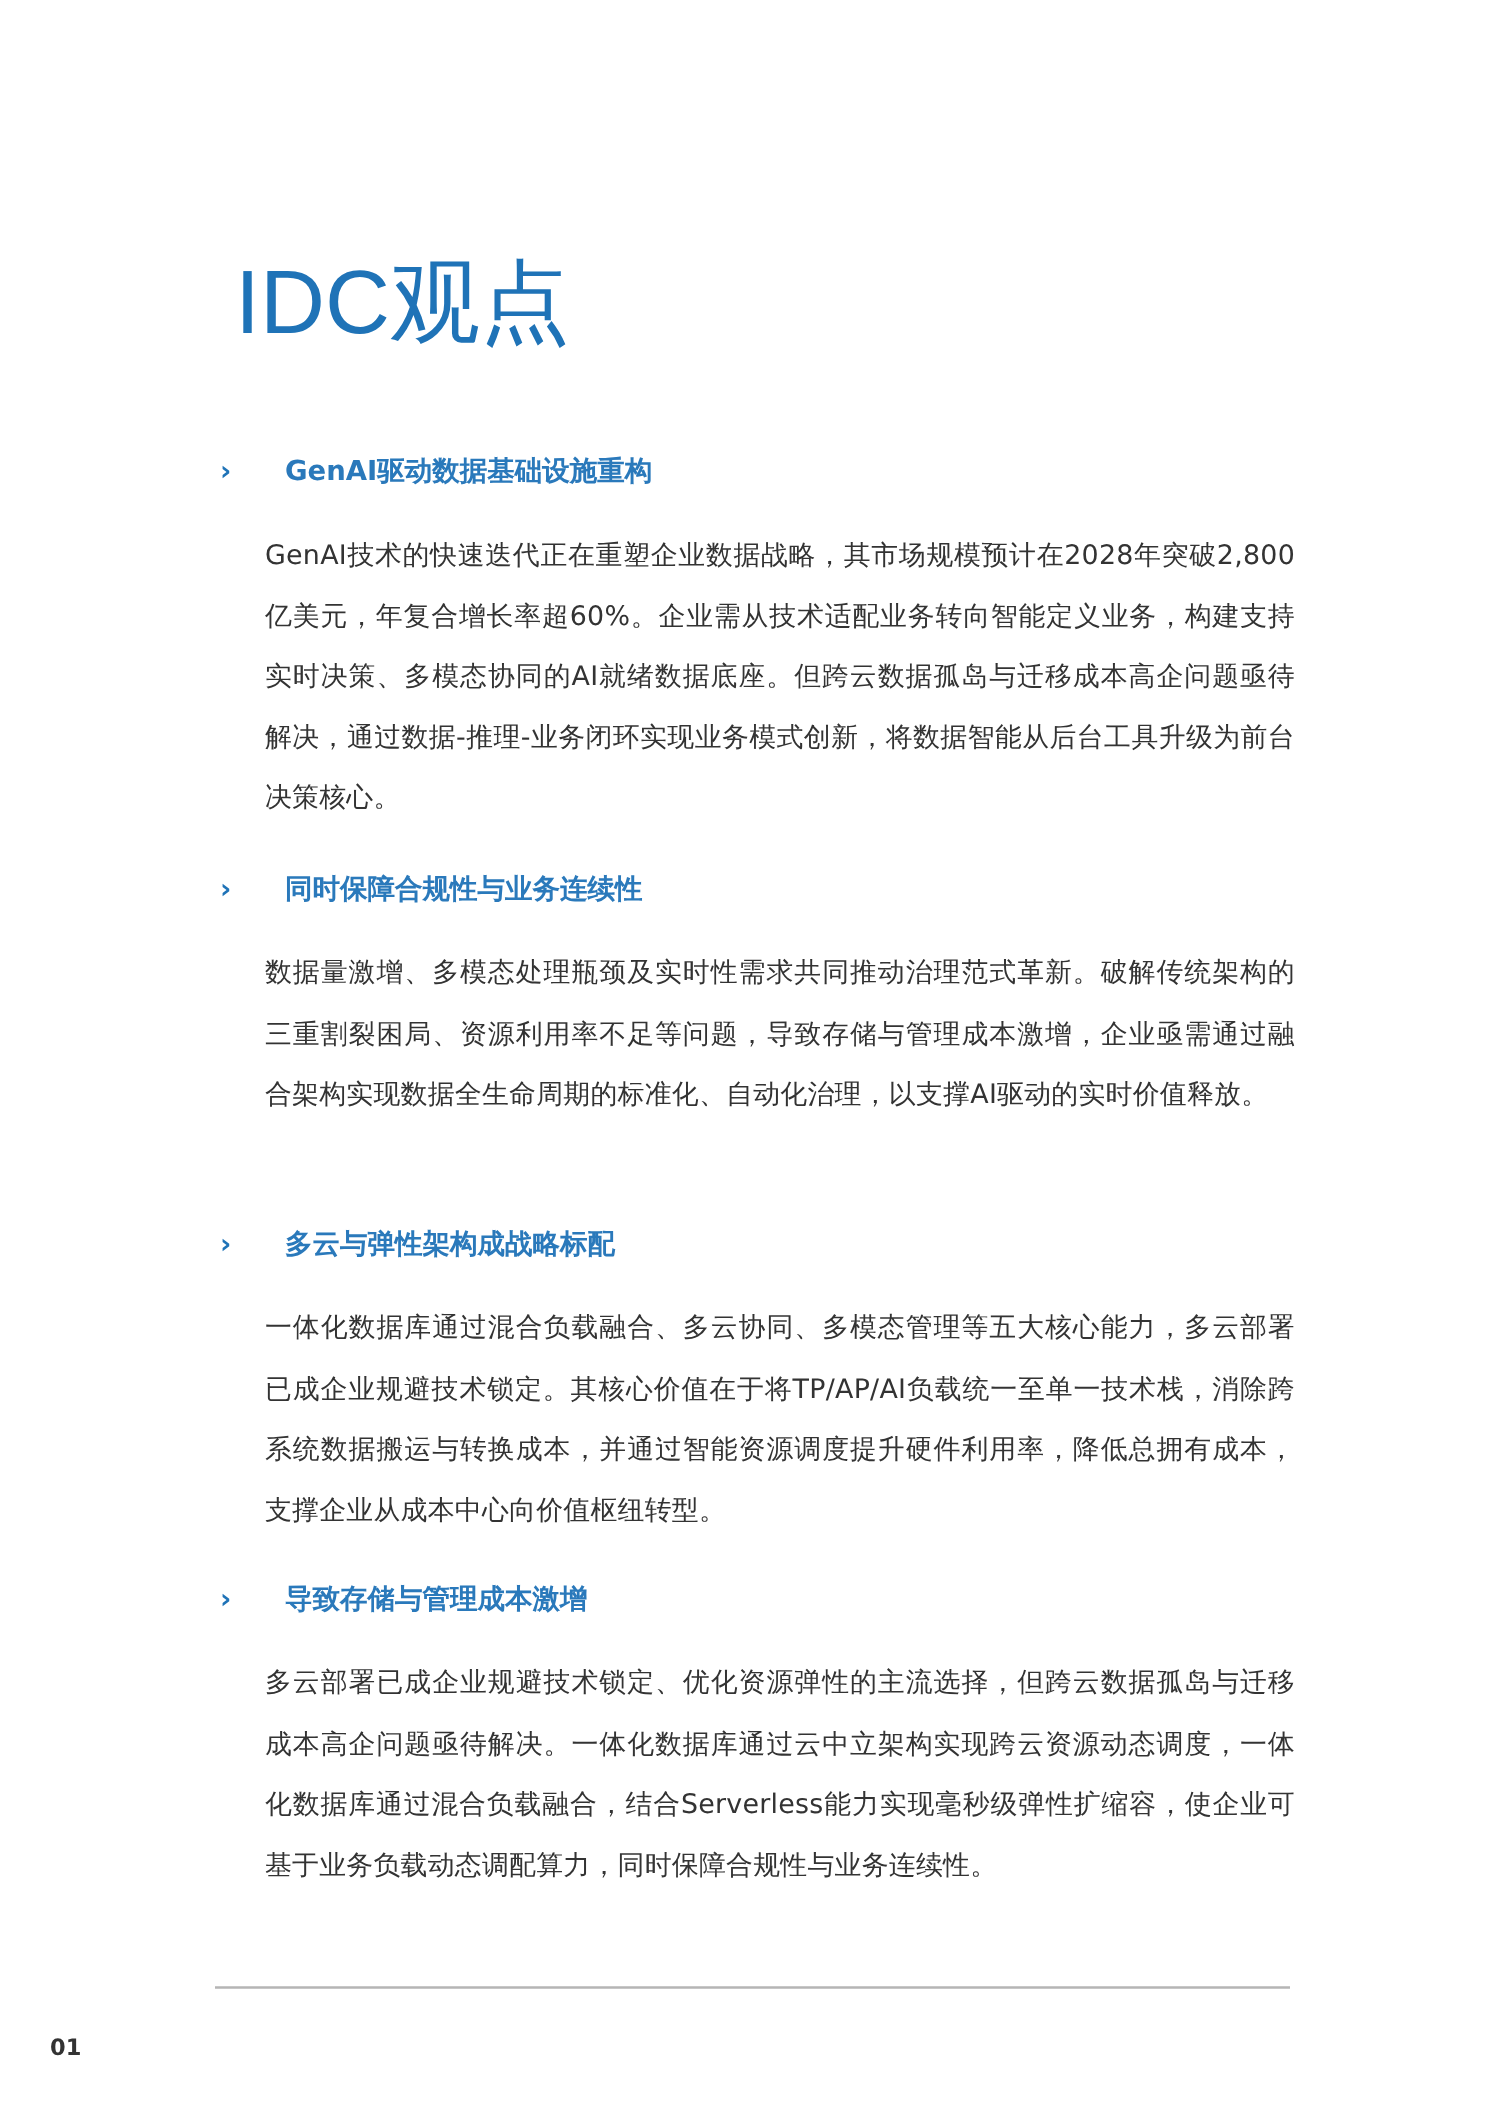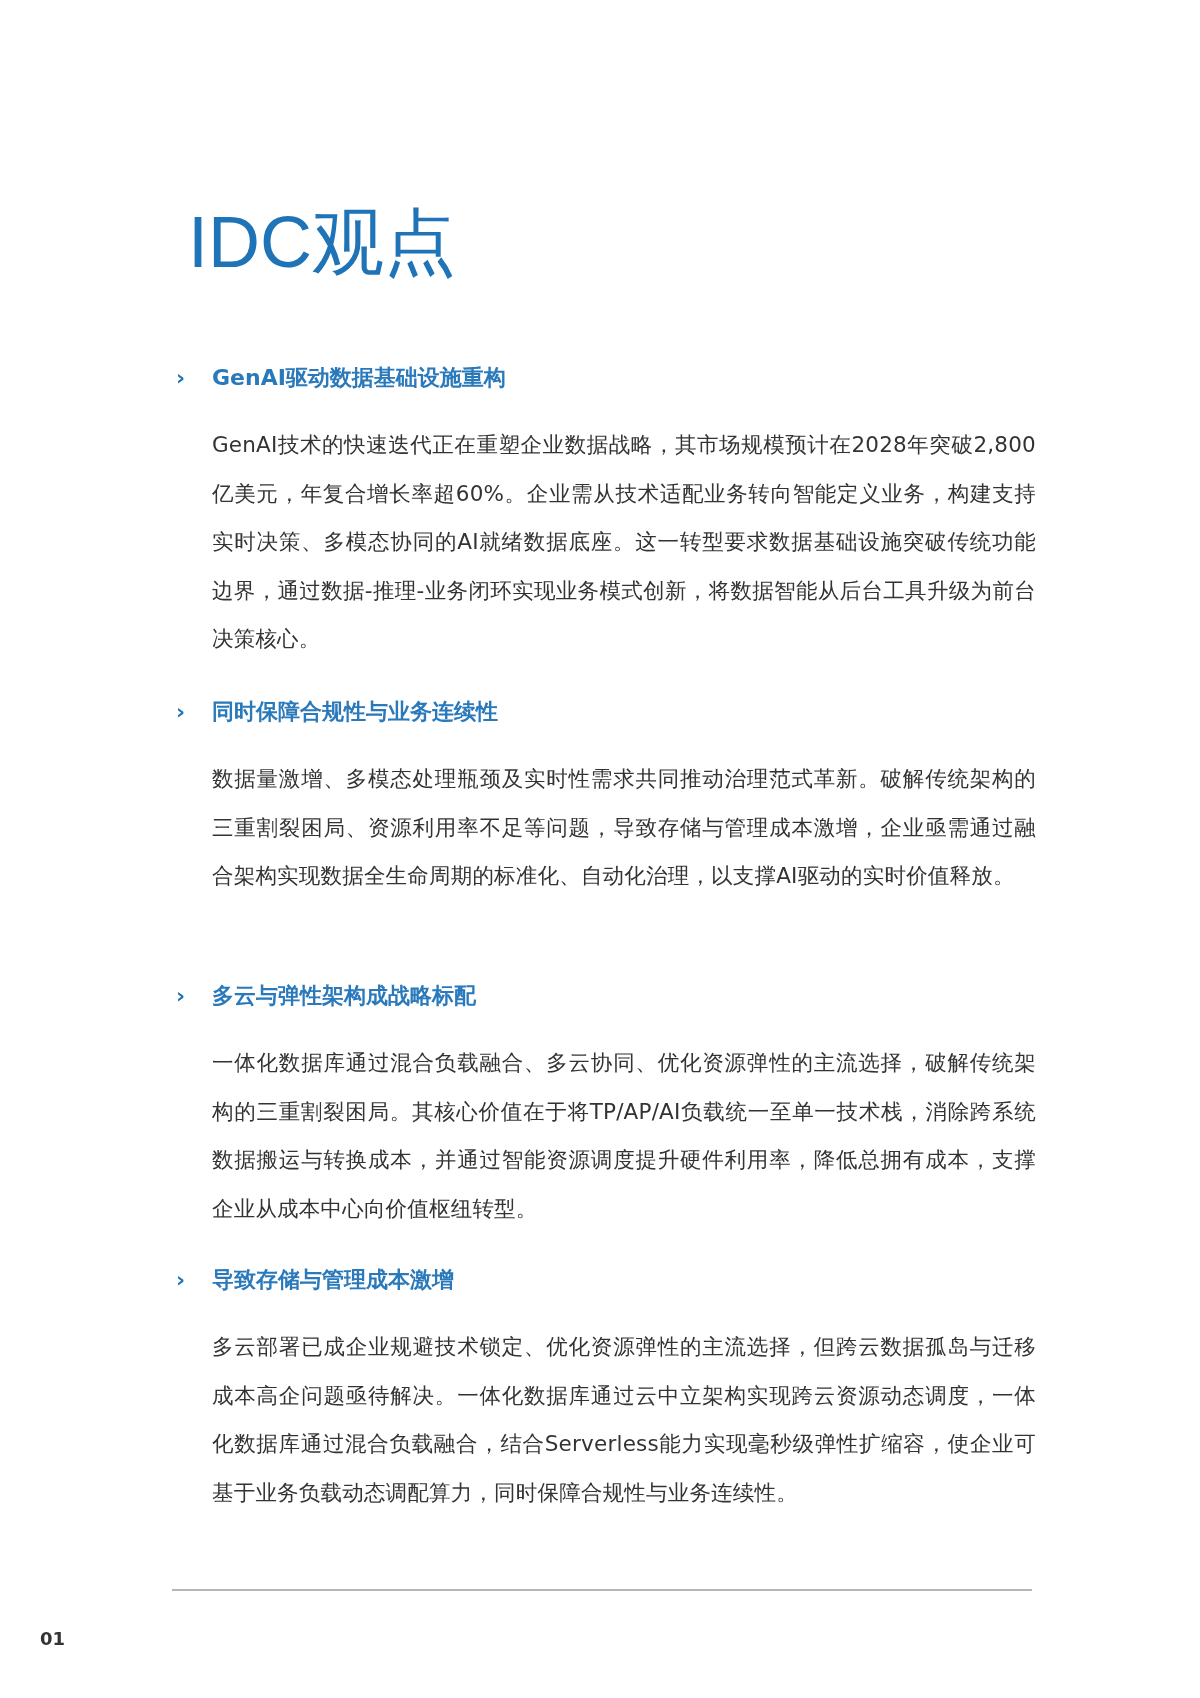--- a/index.html
+++ b/index.html
@@ -15,21 +15,21 @@
   }
   .section { position: absolute; left: 176px; width: 860px; }
   .section-heading {
     display: flex; align-items: center; height: 34px; margin: 0;
   }
   .chevron {
     width: 22px; font-size: 22px; color: #1f73b7; font-weight: bold;
     line-height: 34px; margin-right: 14px; text-align: left;
   }
   .heading-text {
-    font-size: 22px; font-weight: bold; color: #2a79bb; line-height: 34px;
+    font-size: 22px; font-weight: bold; color: #2a79bb; line-height: 34px; margin-left: 16px;
   }
   .section-body {
     margin: 26px 0 0 36px; width: 824px;
     font-size: 21.5px; line-height: 48.5px; color: #333333;
     text-align: justify; letter-spacing: 0.2px;
   }
   .divider {
     position: absolute; left: 172px; top: 1589px; width: 860px; height: 0;
     border-top: 2px solid #b5b5b5;
   }
@@ -41,37 +41,37 @@
 </head>
 <body>
 
 <h1 class="page-title">IDC观点</h1>
 
 <div class="section" style="top:361px;">
   <div class="section-heading">
     <span class="chevron">›</span>
     <span class="heading-text">GenAI驱动数据基础设施重构</span>
   </div>
-  <p class="section-body">GenAI技术的快速迭代正在重塑企业数据战略，其市场规模预计在2028年突破2,800亿美元，年复合增长率超60%。企业需从技术适配业务转向智能定义业务，构建支持实时决策、多模态协同的AI就绪数据底座。这一转型要求数据基础设施突破传统功能边界，通过数据-推理-业务闭环实现业务模式创新，将数据智能从后台工具升级为前台决策核心。</p>
+  <p class="section-body">GenAI技术的快速迭代正在重塑企业数据战略，其市场规模预计在2028年突破2,800亿美元，年复合增长率超60%。企业需从技术适配业务转向智能定义业务，构建支持实时决策、多模态协同的AI就绪数据底座。但跨云数据孤岛与迁移成本高企问题亟待解决，通过数据-推理-业务闭环实现业务模式创新，将数据智能从后台工具升级为前台决策核心。</p>
 </div>
 
 <div class="section" style="top:695px;">
   <div class="section-heading">
     <span class="chevron">›</span>
     <span class="heading-text">同时保障合规性与业务连续性</span>
   </div>
   <p class="section-body">数据量激增、多模态处理瓶颈及实时性需求共同推动治理范式革新。破解传统架构的三重割裂困局、资源利用率不足等问题，导致存储与管理成本激增，企业亟需通过融合架构实现数据全生命周期的标准化、自动化治理，以支撑AI驱动的实时价值释放。</p>
 </div>
 
 <div class="section" style="top:979px;">
   <div class="section-heading">
     <span class="chevron">›</span>
     <span class="heading-text">多云与弹性架构成战略标配</span>
   </div>
-  <p class="section-body">一体化数据库通过混合负载融合、多云协同、优化资源弹性的主流选择，破解传统架构的三重割裂困局。其核心价值在于将TP/AP/AI负载统一至单一技术栈，消除跨系统数据搬运与转换成本，并通过智能资源调度提升硬件利用率，降低总拥有成本，支撑企业从成本中心向价值枢纽转型。</p>
+  <p class="section-body">一体化数据库通过混合负载融合、多云协同、多模态管理等五大核心能力，多云部署已成企业规避技术锁定。其核心价值在于将TP/AP/AI负载统一至单一技术栈，消除跨系统数据搬运与转换成本，并通过智能资源调度提升硬件利用率，降低总拥有成本，支撑企业从成本中心向价值枢纽转型。</p>
 </div>
 
 <div class="section" style="top:1263px;">
   <div class="section-heading">
     <span class="chevron">›</span>
     <span class="heading-text">导致存储与管理成本激增</span>
   </div>
   <p class="section-body">多云部署已成企业规避技术锁定、优化资源弹性的主流选择，但跨云数据孤岛与迁移成本高企问题亟待解决。一体化数据库通过云中立架构实现跨云资源动态调度，一体化数据库通过混合负载融合，结合Serverless能力实现毫秒级弹性扩缩容，使企业可基于业务负载动态调配算力，同时保障合规性与业务连续性。</p>
 </div>
 

